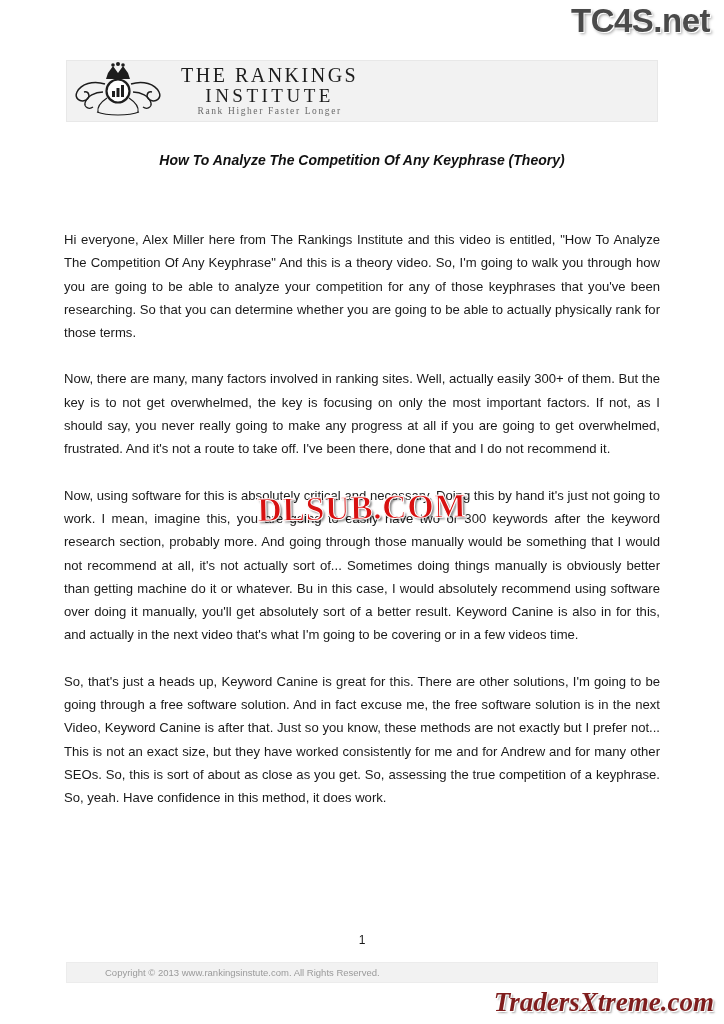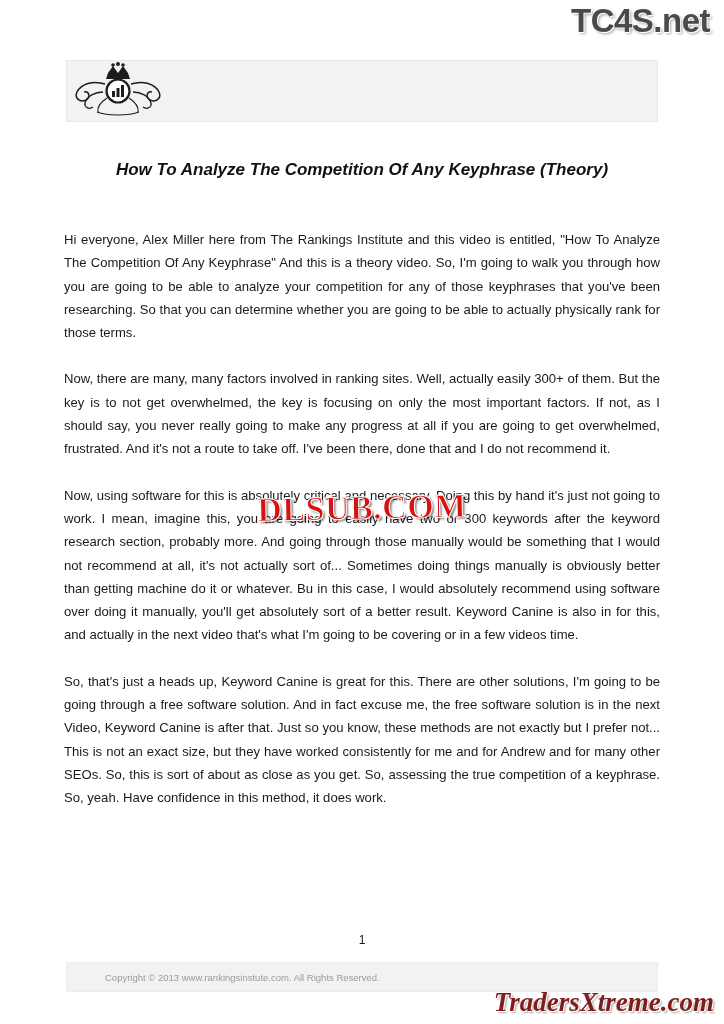--- a/index.html
+++ b/index.html
@@ -100,28 +100,28 @@
     font-family: "Liberation Serif", serif;
     font-size: 9.5px;
     letter-spacing: 1.6px;
     color: #6a6a6a;
     margin-top: 2px;
   }
 
   
   .doc-title {
     position: absolute;
-    top: 160px;
+    top: 152px;
     left: 66px;
     width: 592px;
     text-align: center;
     font-family: "Liberation Sans", sans-serif;
     font-style: italic;
     font-weight: bold;
-    font-size: 17px;
+    font-size: 14px;
     color: #111111;
     z-index: 20;
   }
 
   .content {
     position: absolute;
     top: 228px;
     left: 64px;
     width: 596px;
     z-index: 20;
@@ -146,21 +146,21 @@
     font-family: "Liberation Sans", sans-serif;
     font-size: 12px;
     color: #1a1a1a;
     z-index: 20;
   }
   .footer-band {
     position: absolute;
     top: 962px;
     left: 66px;
     width: 592px;
-    height: 30px;
+    height: 21px;
     background: #f2f2f2;
     border: 1px solid #ececec;
     box-sizing: border-box;
     display: flex;
     align-items: center;
     z-index: 10;
   }
   .footer-text {
     margin-left: 38px;
     font-family: "Liberation Sans", sans-serif;
@@ -191,20 +191,25 @@
       <path d="M36 30 C28 30 20 34 18 41 C17 45 22 48 26 45" fill="none" stroke="#1d1d1d" stroke-width="1.3"></path>
       <path d="M40 36 C34 40 30 45 31 50" fill="none" stroke="#1d1d1d" stroke-width="1.2"></path>
 
       <path d="M64 22 C76 18 88 22 92 30 C95 36 89 41 83 38 C78 35 80 29 85 30" fill="none" stroke="#1d1d1d" stroke-width="1.5"></path>
       <path d="M66 30 C74 30 82 34 84 41 C85 45 80 48 76 45" fill="none" stroke="#1d1d1d" stroke-width="1.3"></path>
       <path d="M62 36 C68 40 72 45 71 50" fill="none" stroke="#1d1d1d" stroke-width="1.2"></path>
 
       <path d="M30 50 C40 54 62 54 72 50" fill="none" stroke="#1d1d1d" stroke-width="1.2"></path>
     </svg>
   </div>
+  <div class="logo-text">
+    <div class="logo-line1">THE RANKINGS</div>
+    <div class="logo-line2">INSTITUTE</div>
+    <div class="logo-line3">Rank Higher Faster Longer</div>
+  </div>
 </div>
 
 <div class="doc-title">How To Analyze The Competition Of Any Keyphrase (Theory)</div>
 
 <div class="content">
   <p class="para">Hi everyone, Alex Miller here from The Rankings Institute and this video is entitled, "How To Analyze The Competition Of Any Keyphrase" And this is a theory video. So, I'm going to walk you through how you are going to be able to analyze your competition for any of those keyphrases that you've been researching. So that you can determine whether you are going to be able to actually physically rank for those terms.</p>
   <p class="para">Now, there are many, many factors involved in ranking sites. Well, actually easily 300+ of them. But the key is to not get overwhelmed, the key is focusing on only the most important factors. If not, as I should say, you never really going to make any progress at all if you are going to get overwhelmed, frustrated. And it's not a route to take off. I've been there, done that and I do not recommend it.</p>
   <p class="para">Now, using software for this is absolutely critical and necessary. Doing this by hand it's just not going to work. I mean, imagine this, you are going to easily have two or 300 keywords after the keyword research section, probably more. And going through those manually would be something that I would not recommend at all, it's not actually sort of... Sometimes doing things manually is obviously better than getting machine do it or whatever. Bu in this case, I would absolutely recommend using software over doing it manually, you'll get absolutely sort of a better result. Keyword Canine is also in for this, and actually in the next video that's what I'm going to be covering or in a few videos time.</p>
   <p class="para">So, that's just a heads up, Keyword Canine is great for this. There are other solutions, I'm going to be going through a free software solution. And in fact excuse me, the free software solution is in the next Video, Keyword Canine is after that. Just so you know, these methods are not exactly but I prefer not... This is not an exact size, but they have worked consistently for me and for Andrew and for many other SEOs. So, this is sort of about as close as you get. So, assessing the true competition of a keyphrase. So, yeah. Have confidence in this method, it does work.</p>
 </div>

